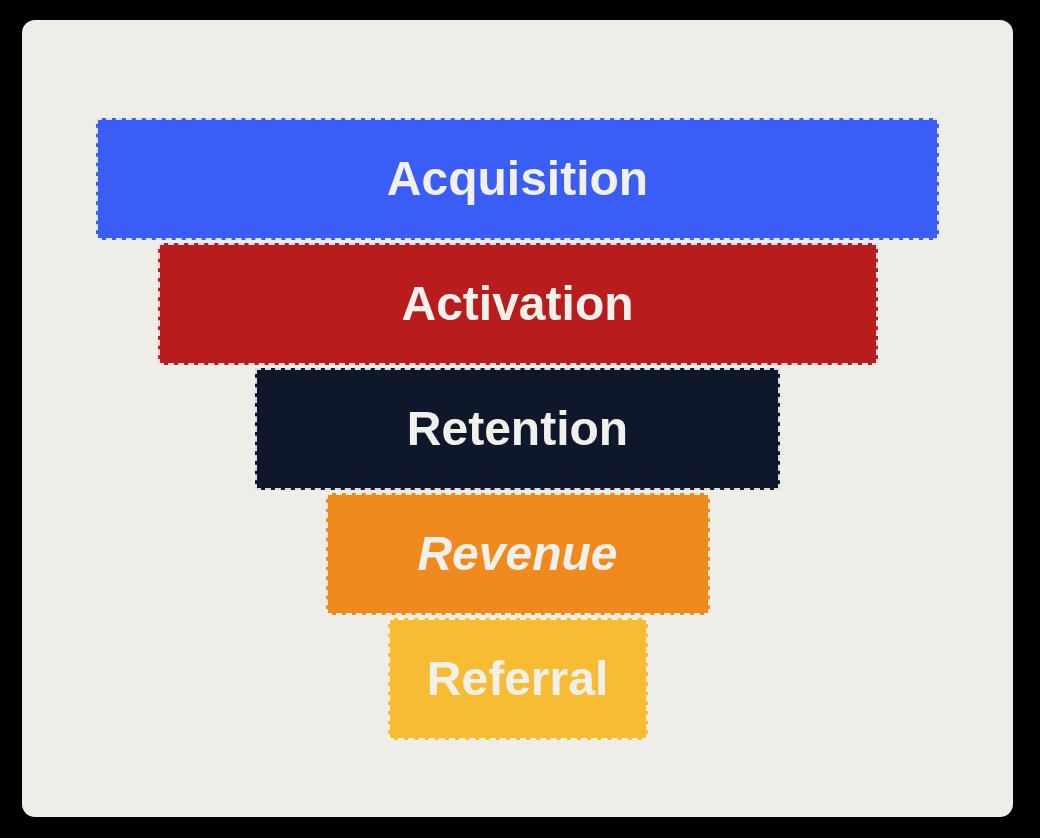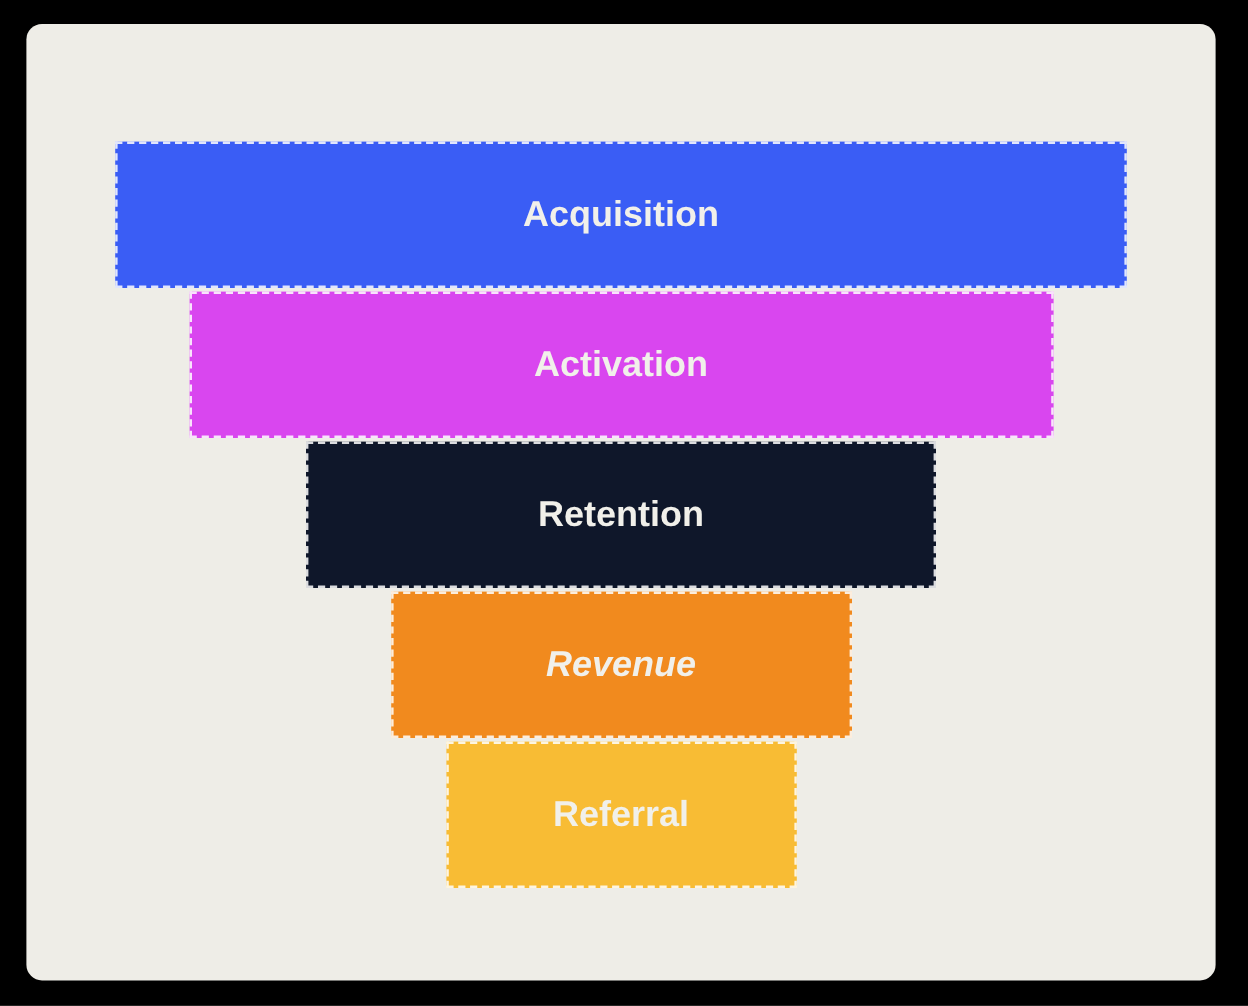--- a/index.html
+++ b/index.html
@@ -32,47 +32,47 @@
   }
   .bar {
     box-sizing: border-box;
     height: 122px;
     display: flex;
     align-items: center;
     justify-content: center;
     border: 2px dashed rgba(255, 255, 255, 0.85);
   }
   .bar-label {
-    font-size: 30px;
+    font-size: 48px;
     font-weight: bold;
     letter-spacing: 0;
     line-height: 1;
     user-select: none;
   }
 </style>
 </head>
 <body>
 
 <div class="card">
   <div class="funnel" style="color: rgb(241, 240, 234);">
 
     <div class="bar" style="width: 843px; background-color: rgb(58, 93, 245);">
       <span class="bar-label">Acquisition</span>
     </div>
 
-    <div class="bar" style="width: 720px; background-color: #d946ef;">
+    <div class="bar" style="width: 720px; background-color: #b91c1c;">
       <span class="bar-label">Activation</span>
     </div>
 
     <div class="bar" style="width: 525px; background-color: #0f172a;">
       <span class="bar-label">Retention</span>
     </div>
 
     <div class="bar" style="width: 384px; background-color: rgb(241, 138, 30); font-style: italic;">
       <span class="bar-label">Revenue</span>
     </div>
 
-    <div class="bar" style="width: 292px; background-color: rgb(248, 188, 52);">
+    <div class="bar" style="width: 260px; background-color: rgb(248, 188, 52);">
       <span class="bar-label">Referral</span>
     </div>
 
   </div>
 </div>
 
 </body></html>

